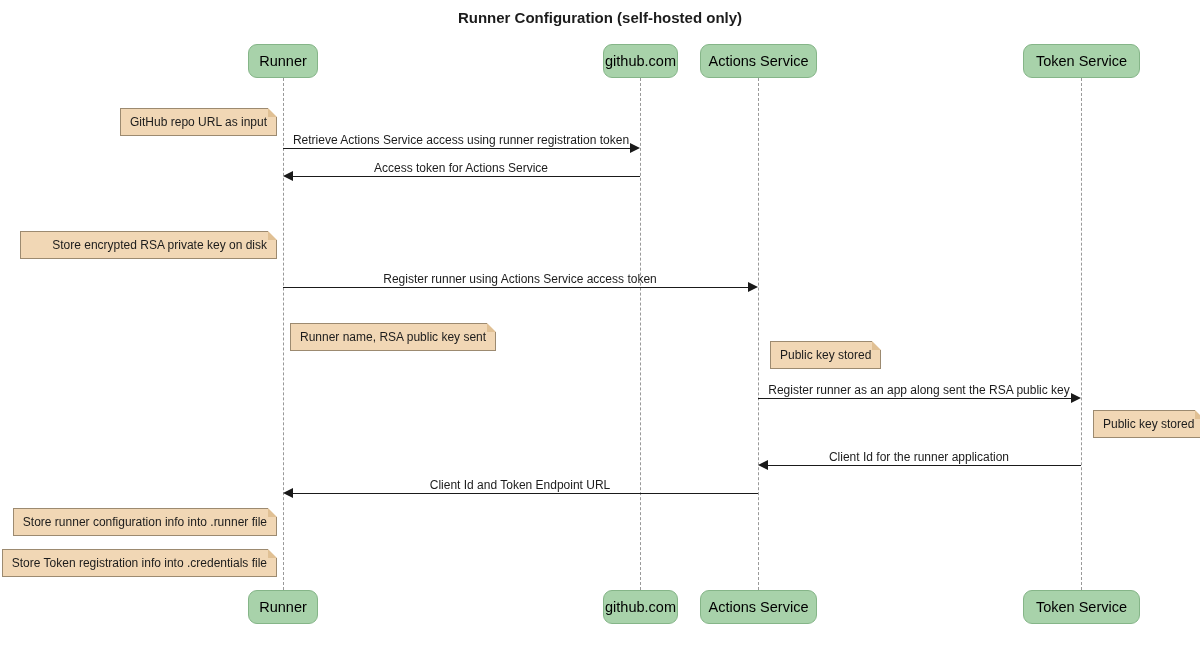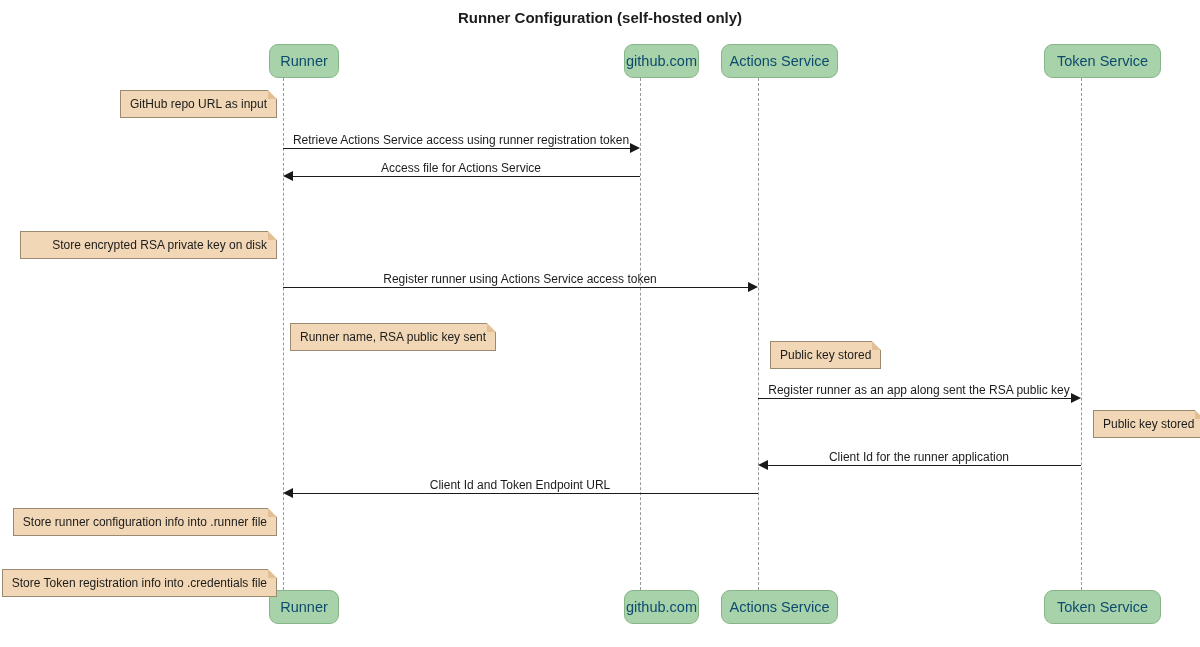--- a/index.html
+++ b/index.html
@@ -24,22 +24,21 @@
     position: absolute;
     height: 34px;
     box-sizing: border-box;
     background: var(--participant-fill, #a8d2aa);
     border: 1px solid var(--participant-border, #85b588);
     border-radius: 9px;
     display: flex;
     align-items: center;
     justify-content: center;
     font-size: 14.5px;
-    color: #0c4a6e;
-    margin-left: 21px;
+    color: #000000;
   }
   .lifeline {
     position: absolute;
     top: 78px;
     height: 512px;
     width: 0;
     border-left: 1px dashed var(--lifeline, #999999);
   }
   .note {
     position: absolute;
@@ -117,27 +116,27 @@
   <div class="pbox" style="left:603px; top:590px; width:75px;">
       <span>github.com</span>
     </div>
   <div class="pbox" style="left:700px; top:590px; width:117px;">
       <span>Actions Service</span>
     </div>
   <div class="pbox" style="left:1023px; top:590px; width:117px;">
       <span>Token Service</span>
     </div>
 
-  <div class="note" style="right:923px; top:90px;text-align:right;">GitHub repo URL as input</div>
+  <div class="note" style="right:923px; top:108px;text-align:right;">GitHub repo URL as input</div>
 
   <div class="msgtext" style="left:211px; top:133px;">Retrieve Actions Service access using runner registration token</div>
   <div class="msgline" style="left:283px; top:148px; width:347px;"></div>
   <div class="arr right" style="left:630px; top:143px;"></div>
 
-  <div class="msgtext" style="left:211px; top:161px;">Access file for Actions Service</div>
+  <div class="msgtext" style="left:211px; top:161px;">Access token for Actions Service</div>
   <div class="msgline" style="left:293px; top:176px; width:347px;"></div>
   <div class="arr left" style="left:283px; top:171px;"></div>
 
   <div class="note" style="right:923px; top:231px;padding-left:31px;">Store encrypted RSA private key on disk</div>
 
   <div class="msgtext" style="left:270px; top:272px;">Register runner using Actions Service access token</div>
   <div class="msgline" style="left:283px; top:287px; width:465px;"></div>
   <div class="arr right" style="left:748px; top:282px;"></div>
 
   <div class="note" style="left:290px; top:300px;margin-top:23px;">Runner name, RSA public key sent</div>
@@ -152,15 +151,15 @@
 
   <div class="msgtext" style="left:669px; top:450px;">Client Id for the runner application</div>
   <div class="msgline" style="left:768px; top:465px; width:313px;"></div>
   <div class="arr left" style="left:758px; top:460px;"></div>
 
   <div class="msgtext" style="left:270px; top:478px;">Client Id and Token Endpoint URL</div>
   <div class="msgline" style="left:293px; top:493px; width:465px;"></div>
   <div class="arr left" style="left:283px; top:488px;"></div>
 
   <div class="note" style="right:923px; top:508px;">Store runner configuration info into .runner file</div>
-  <div class="note" style="right:923px; top:549px;margin-top:20px;">Store Token registration info into .credentials file</div>
+  <div class="note" style="right:923px; top:549px;">Store Token registration info into .credentials file</div>
 
 </div>
 
 </body></html>

